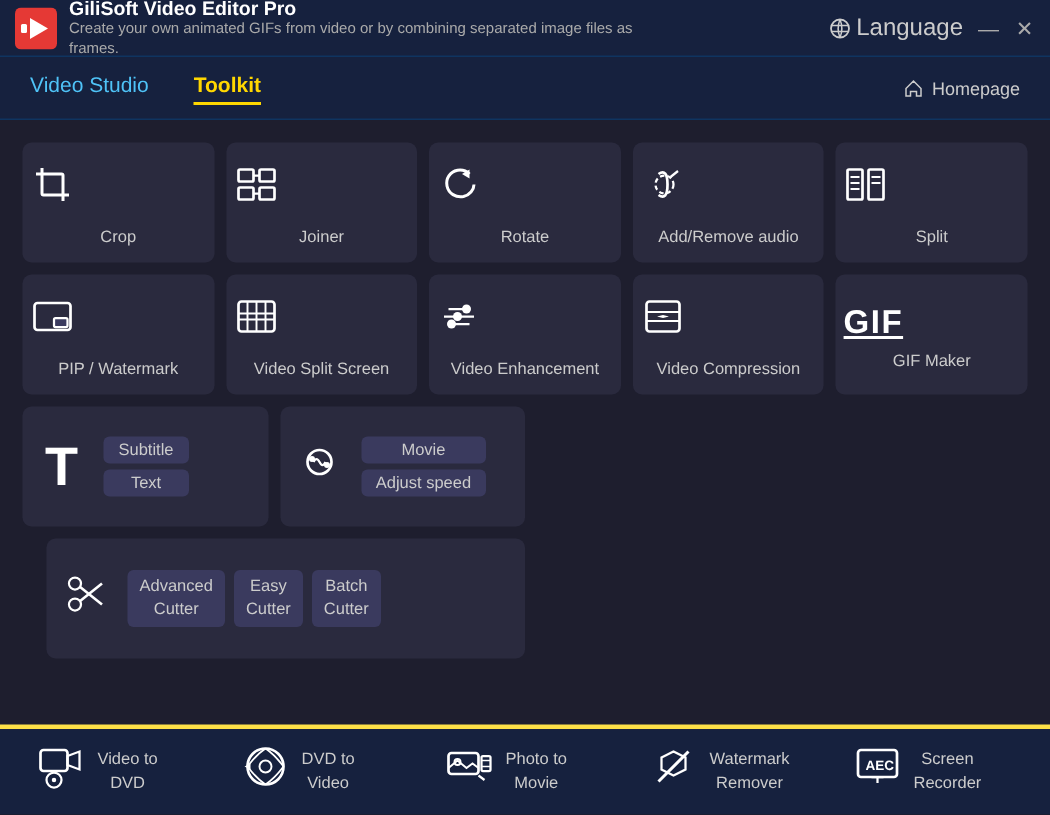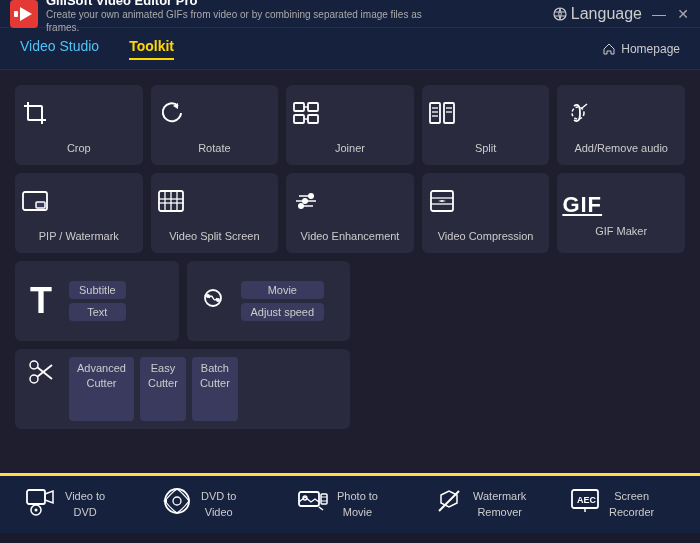--- a/index.html
+++ b/index.html
@@ -8,21 +8,21 @@
       height: 543px;
       background: #1a1a2e;
       font-family: 'Segoe UI', Arial, sans-serif;
       color: #fff;
       overflow: hidden;
     }
 
     
     .title-bar {
       background: #16213e;
-      height: 28px;
+      height: 38px;
       display: flex;
       align-items: center;
       padding: 0 10px;
       border-bottom: 1px solid #0f3460;
     }
     .app-logo {
       width: 28px;
       height: 28px;
       margin-right: 8px;
       display: flex;
@@ -161,24 +161,26 @@
       font-size: 11px;
       color: #ccc;
       text-align: center;
     }
 
     .cutters-card {
       background: #2a2a3e;
       border-radius: 6px;
       display: flex;
       flex-direction: row;
+      align-items: center;
       padding: 8px;
       cursor: pointer;
       min-height: 80px;
       grid-column: span 2;
+      margin-left: 16px;
     }
     .scissors-icon {
       font-size: 26px;
       color: #fff;
       margin-right: 10px;
       min-width: 36px;
       text-align: center;
     }
     .cutter-labels {
       display: flex;
@@ -273,65 +275,65 @@
           <line x1="22" y1="26" x2="22" y2="22" stroke="white" stroke-width="2"></line>
           <line x1="26" y1="22" x2="22" y2="22" stroke="white" stroke-width="2"></line>
         </svg>
       </div>
       <div class="tool-label">Crop</div>
     </div>
 
     <div class="tool-card">
       <div class="tool-icon">
         <svg width="30" height="30" viewBox="0 0 30 30" fill="none">
-          <path d="M22 8C20 6 17 5 14 5.5C9 6.5 6 11 7 16C8 21 13 24 18 23C22 22 25 18.5 25 15" stroke="white" stroke-width="2" fill="none"></path>
-          <polygon points="22,5 22,11 17,8" fill="white"></polygon>
-        </svg>
-      </div>
-      <div class="tool-label">Rotate</div>
-    </div>
-
-    <div class="tool-card">
-      <div class="tool-icon">
-        <svg width="30" height="30" viewBox="0 0 30 30" fill="none">
           <rect x="3" y="5" width="10" height="8" rx="1" stroke="white" stroke-width="1.8"></rect>
           <rect x="17" y="5" width="10" height="8" rx="1" stroke="white" stroke-width="1.8"></rect>
           <rect x="3" y="17" width="10" height="8" rx="1" stroke="white" stroke-width="1.8"></rect>
           <rect x="17" y="17" width="10" height="8" rx="1" stroke="white" stroke-width="1.8"></rect>
           <line x1="13" y1="9" x2="17" y2="9" stroke="white" stroke-width="1.5"></line>
           <line x1="13" y1="21" x2="17" y2="21" stroke="white" stroke-width="1.5"></line>
         </svg>
       </div>
       <div class="tool-label">Joiner</div>
+    </div>
+
+    <div class="tool-card">
+      <div class="tool-icon">
+        <svg width="30" height="30" viewBox="0 0 30 30" fill="none">
+          <path d="M22 8C20 6 17 5 14 5.5C9 6.5 6 11 7 16C8 21 13 24 18 23C22 22 25 18.5 25 15" stroke="white" stroke-width="2" fill="none"></path>
+          <polygon points="22,5 22,11 17,8" fill="white"></polygon>
+        </svg>
+      </div>
+      <div class="tool-label">Rotate</div>
+    </div>
+
+    <div class="tool-card">
+      <div class="tool-icon">
+        <svg width="30" height="30" viewBox="0 0 30 30" fill="none">
+          <path d="M12 8 Q18 4 18 15 Q18 26 12 22" stroke="white" stroke-width="1.8" fill="none"></path>
+          <circle cx="16" cy="15" r="6" stroke="white" stroke-width="1.5" fill="none" stroke-dasharray="3 2"></circle>
+          <line x1="20" y1="10" x2="25" y2="6" stroke="white" stroke-width="1.5"></line>
+        </svg>
+      </div>
+      <div class="tool-label">Add/Remove audio</div>
     </div>
 
     <div class="tool-card">
       <div class="tool-icon">
         <svg width="30" height="30" viewBox="0 0 30 30" fill="none">
           <rect x="3" y="5" width="10" height="20" rx="1" stroke="white" stroke-width="1.8"></rect>
           <rect x="17" y="5" width="10" height="20" rx="1" stroke="white" stroke-width="1.8"></rect>
           <line x1="5" y1="10" x2="11" y2="10" stroke="white" stroke-width="1.3"></line>
           <line x1="5" y1="14" x2="11" y2="14" stroke="white" stroke-width="1.3"></line>
           <line x1="5" y1="18" x2="11" y2="18" stroke="white" stroke-width="1.3"></line>
           <line x1="19" y1="10" x2="25" y2="10" stroke="white" stroke-width="1.3"></line>
           <line x1="19" y1="14" x2="25" y2="14" stroke="white" stroke-width="1.3"></line>
         </svg>
       </div>
       <div class="tool-label">Split</div>
-    </div>
-
-    <div class="tool-card">
-      <div class="tool-icon">
-        <svg width="30" height="30" viewBox="0 0 30 30" fill="none">
-          <path d="M12 8 Q18 4 18 15 Q18 26 12 22" stroke="white" stroke-width="1.8" fill="none"></path>
-          <circle cx="16" cy="15" r="6" stroke="white" stroke-width="1.5" fill="none" stroke-dasharray="3 2"></circle>
-          <line x1="20" y1="10" x2="25" y2="6" stroke="white" stroke-width="1.5"></line>
-        </svg>
-      </div>
-      <div class="tool-label">Add/Remove audio</div>
     </div>
   </div>
 
   <div class="tools-grid">
 
     <div class="tool-card">
       <div class="tool-icon">
         <svg width="30" height="30" viewBox="0 0 30 30" fill="none">
           <rect x="3" y="6" width="24" height="18" rx="2" stroke="white" stroke-width="1.8"></rect>
           <rect x="16" y="16" width="9" height="6" rx="1" stroke="white" stroke-width="1.5" fill="#3a3a5e"></rect>

